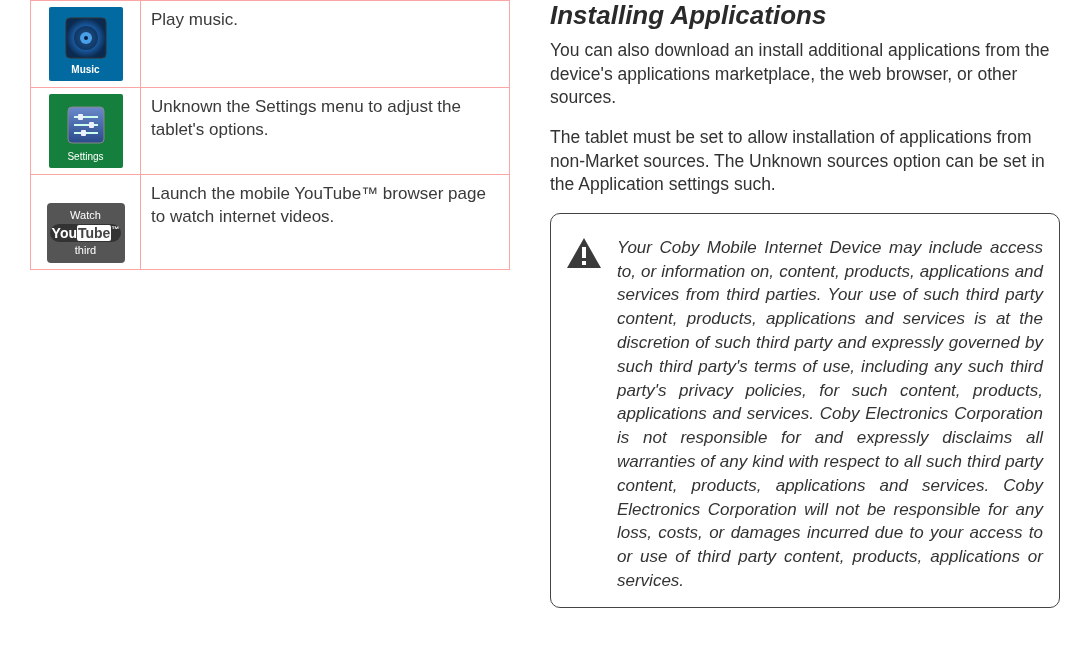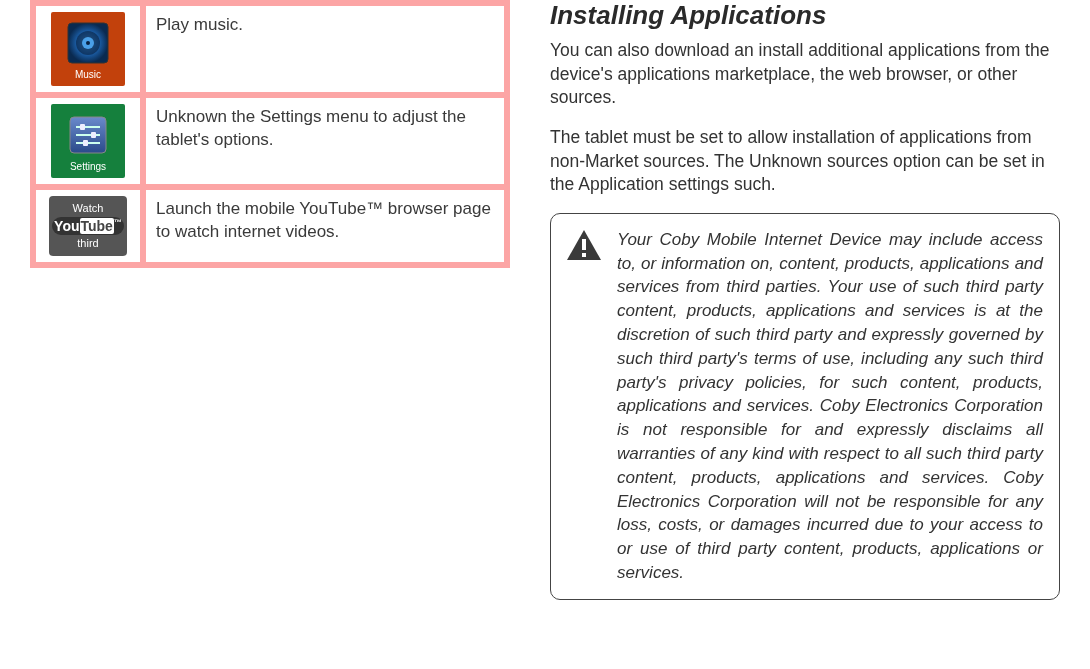--- a/index.html
+++ b/index.html
@@ -19,21 +19,21 @@
     .col-right {
       width: 560px;
       padding: 0 30px 0 20px;
     }
     table.apps {
       width: 100%;
       border-collapse: collapse;
       table-layout: fixed;
     }
     table.apps td {
-      border: 6px solid #fca5a5;
+      border: 1px solid #fca5a5;
       padding: 8px 10px;
       vertical-align: top;
       font-size: 17px;
       line-height: 1.35;
     }
     table.apps td.icon-cell {
       width: 110px;
       text-align: center;
       padding: 6px;
     }
@@ -55,23 +55,23 @@
       justify-content: center;
       margin-bottom: 2px;
     }
     .app-icon .icon-label {
       font-size: 10px;
       color: #fff;
       text-align: center;
       line-height: 1.1;
       font-family: Arial, sans-serif;
     }
-    .music-icon { background: #c2410c; }
+    .music-icon { background: #0369a1; font-weight: bold; }
     .settings-icon { background: #15803d; }
-    .youtube-icon { background: #555; border-radius: 4px; padding: 4px 0;}
+    .youtube-icon { background: #555; border-radius: 4px; padding: 4px 0; margin-top: 22px;}
     .yt-line1 { color: #fff; font-size: 11px; }
     .yt-logo { color: #fff; font-weight: bold; font-size: 14px; background: #333; padding: 0 2px; border-radius: 9px; }
     .yt-tm { font-size: 8px; vertical-align: super; }
     .yt-line3 { color: #fff; font-size: 11px; }
 
     h2.section-heading {
       font-family: Arial, sans-serif;
       font-weight: bold;
       font-style: italic;
       font-size: 26px;
@@ -82,21 +82,21 @@
       font-size: 17.5px;
       line-height: 1.35;
       color: #333;
       margin-bottom: 16px;
     }
     .bold-inline { font-weight: normal; }
 
     .warning-box {
       border: 1.5px solid #444;
       border-radius: 10px;
-      padding: 14px 16px 14px 14px;
+      padding: 22px 16px 14px 14px;
       display: flex;
       gap: 14px;
       align-items: flex-start;
     }
     .warning-icon {
       flex: 0 0 38px;
       height: 34px;
     }
     .warning-text {
       font-style: italic;

